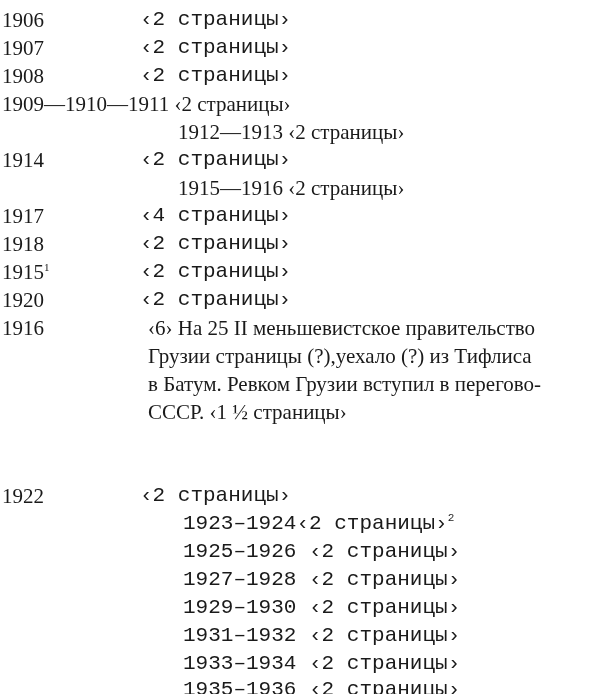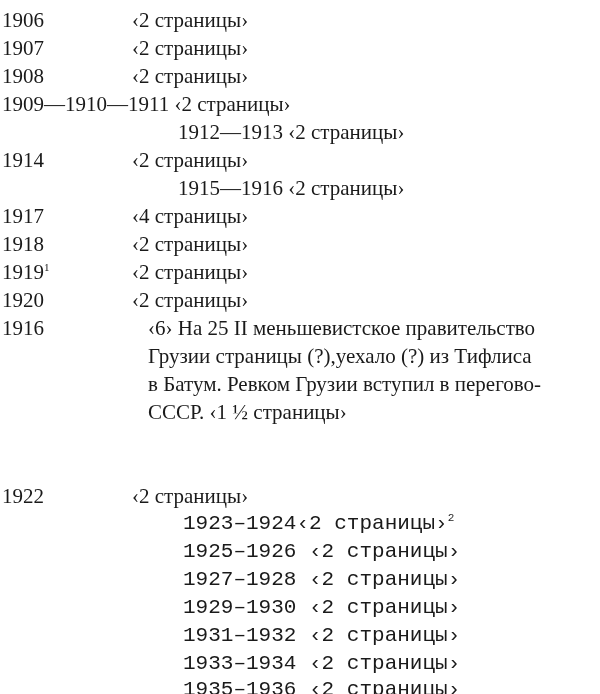--- a/index.html
+++ b/index.html
@@ -5,21 +5,21 @@
   html, body { margin: 0; padding: 0; background: #ffffff; }
   body {
     width: 600px; height: 694px; overflow: hidden;
     font-family: "Liberation Serif", "DejaVu Serif", serif;
     font-size: 21px; color: #1a1a1a;
     position: relative;
   }
   .page { position: absolute; left: 0; top: 0; width: 600px; height: 694px; }
   .row { position: absolute; left: 0; height: 28px; line-height: 28px; white-space: nowrap; }
   .year { position: absolute; left: 2px; }
-  .note { position: absolute; left: 132px; }
+  .note { position: absolute; left: 140px; font-family: Liberation Mono, monospace; }
   .inline { position: absolute; left: 2px; }
   .indent1 { position: absolute; left: 178px; }
   .indent2 { position: absolute; left: 183px; font-family: Liberation Mono, monospace; }
   sup { font-size: 11px; vertical-align: 8px; line-height: 0; }
   .para {
     position: absolute; left: 140px; top: 314px; width: 455px;
     line-height: 28px; white-space: normal; margin-left: 8px;
   }
   .para span { display: block; white-space: nowrap; }
 </style>
@@ -55,21 +55,21 @@
   </div>
   <div class="row" style="top:202px">
     <span class="year">1917</span>
     <span class="note">‹4 страницы›</span>
   </div>
   <div class="row" style="top:230px">
     <span class="year">1918</span>
     <span class="note">‹2 страницы›</span>
   </div>
   <div class="row" style="top:258px">
-    <span class="year"><span>1919</span><sup>1</sup></span>
+    <span class="year"><span>1915</span><sup>1</sup></span>
     <span class="note">‹2 страницы›</span>
   </div>
   <div class="row" style="top:286px">
     <span class="year">1920</span>
     <span class="note">‹2 страницы›</span>
   </div>
 
   <div class="row" style="top:314px">
     <span class="year">1916</span>
   </div>

